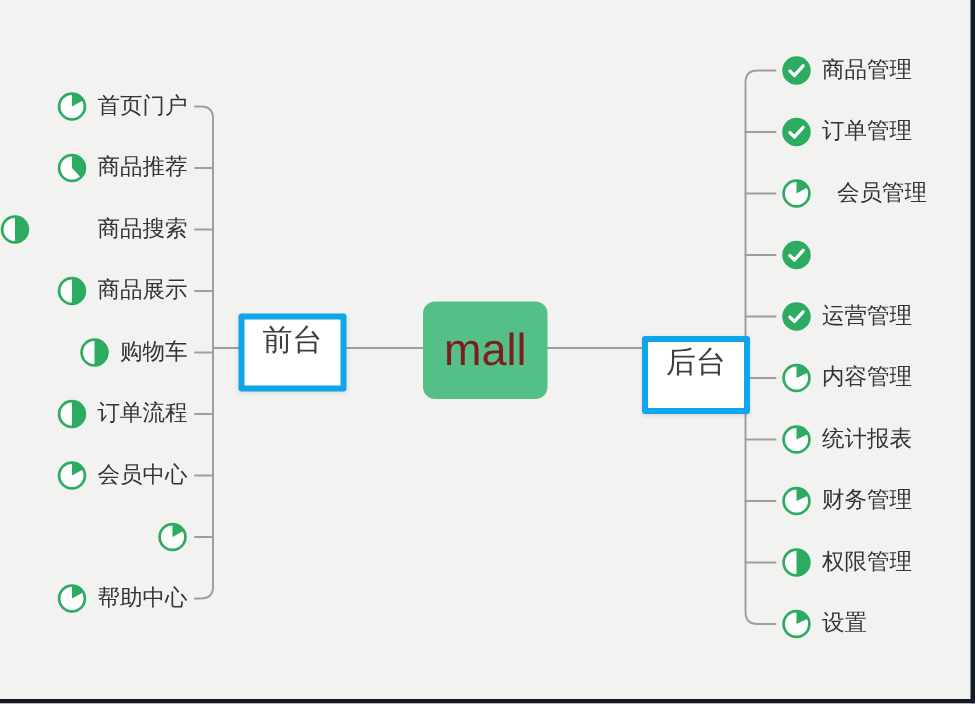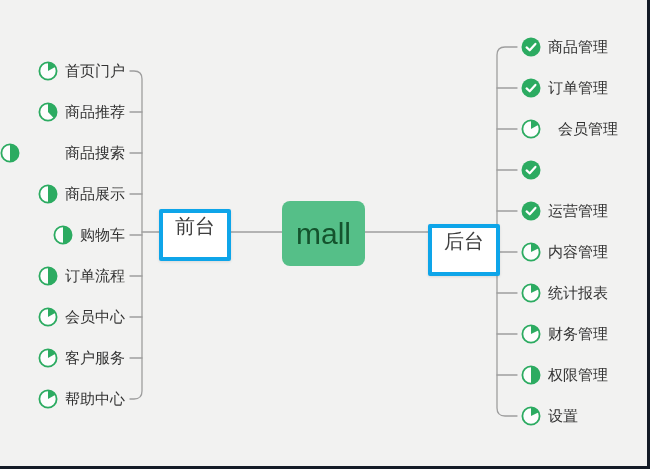--- a/index.html
+++ b/index.html
@@ -33,21 +33,21 @@
     box-shadow:0 1px 3px rgba(0,0,0,.10);
     font-size:20px;color:#3e3e3e;
   }
   #node-front{left:159px;top:209px;width:64px;height:44px;}
   #node-back{left:428px;top:224px;width:64px;height:44px;}
   #node-root{
     position:absolute;left:282px;top:201px;width:83px;height:65px;
     display:flex;align-items:center;justify-content:center;
     background:var(--green-root,#55bf88);
     border-radius:8px;
-    color:#14532d;font-size:30px;
+    color:#7f1d1d;font-size:30px;
   }
 </style>
 </head>
 <body>
 
 <div id="canvas" style="--bg: #f2f2f1; --edge: #141b26; --green-root: #55bf88; --text: #333333;">
   <svg id="wires" viewBox="0 0 650 469" xmlns="http://www.w3.org/2000/svg">
       <path d="M130,71 H134 Q142,71 142,79 V391 Q142,399 134,399 H130" fill="none" stroke="#9e9e9e" stroke-width="1.3" stroke-linecap="round"></path>
       <path d="M130,112 H142" fill="none" stroke="#9e9e9e" stroke-width="1.3" stroke-linecap="round"></path>
       <path d="M130,153 H142" fill="none" stroke="#9e9e9e" stroke-width="1.3" stroke-linecap="round"></path>
@@ -131,21 +131,20 @@
           <circle cx="10" cy="10" r="8.6" fill="#fdfdfd" stroke="#2cab61" stroke-width="1.8"></circle>
           <path d="M10,10 L10,1.4000000000000004 A8.6,8.6 0 0 1 17.54,5.86 Z" fill="#2cab61"></path>
         </svg>
         <span class="lbl">会员中心</span>
       </div>
       <div class="topic" style="top: 347px; right: 522px;">
         <svg width="20" height="20" viewBox="0 0 20 20" class="ic">
           <circle cx="10" cy="10" r="8.6" fill="#fdfdfd" stroke="#2cab61" stroke-width="1.8"></circle>
           <path d="M10,10 L10,1.4000000000000004 A8.6,8.6 0 0 1 17.54,5.86 Z" fill="#2cab61"></path>
         </svg>
-        <span class="lbl">客户服务</span>
       </div>
       <div class="topic" style="top: 388px; right: 522px;">
         <svg width="20" height="20" viewBox="0 0 20 20" class="ic">
           <circle cx="10" cy="10" r="8.6" fill="#fdfdfd" stroke="#2cab61" stroke-width="1.8"></circle>
           <path d="M10,10 L10,1.4000000000000004 A8.6,8.6 0 0 1 17.54,5.86 Z" fill="#2cab61"></path>
         </svg>
         <span class="lbl">帮助中心</span>
       </div>
       <div class="topic" style="top: 36px; left: 521px; text-align: right;">
         <svg width="20" height="20" viewBox="0 0 20 20" class="ic">

